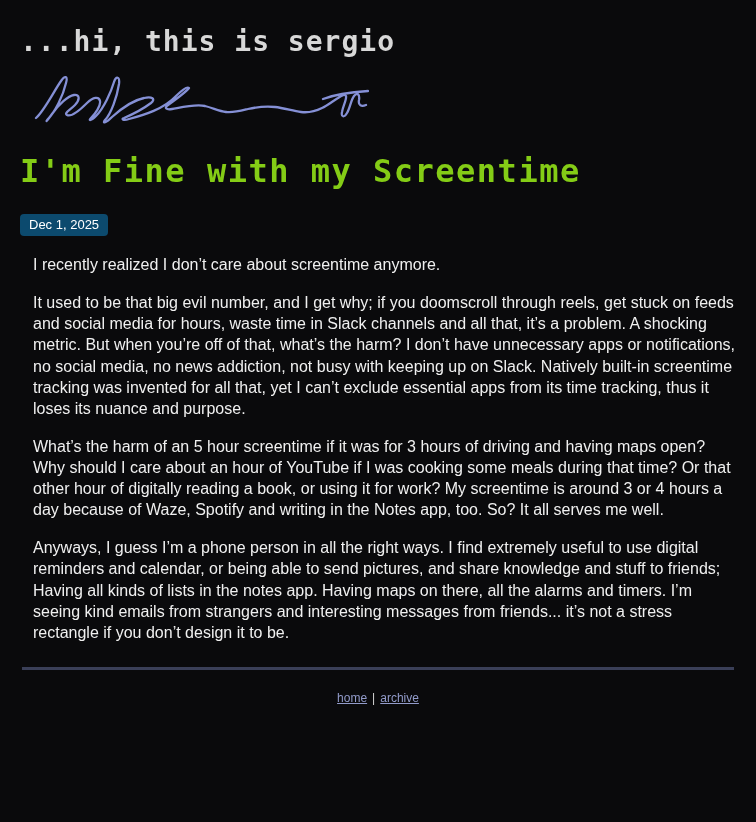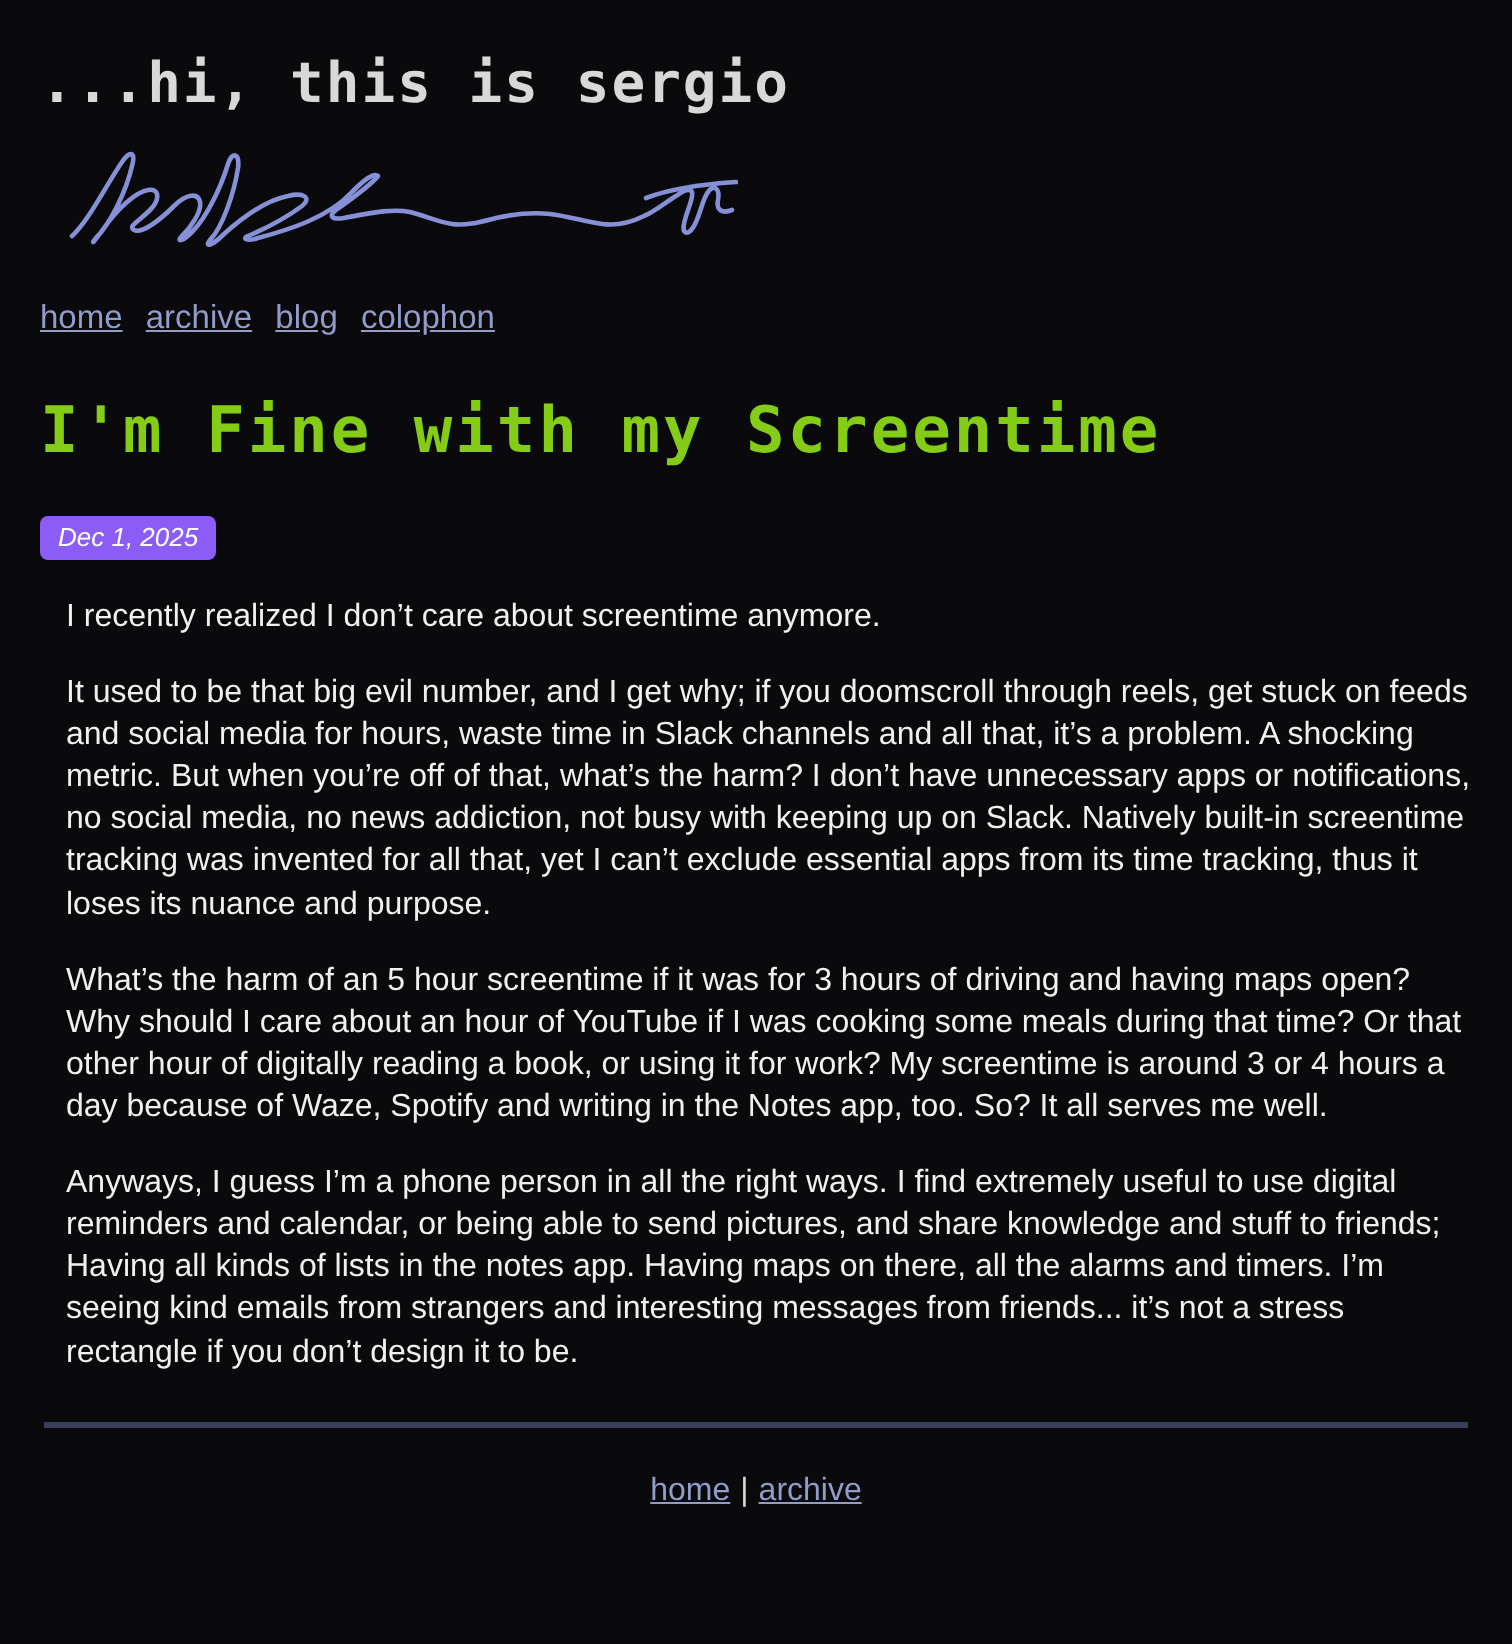--- a/index.html
+++ b/index.html
@@ -41,44 +41,43 @@
     font-family: "DejaVu Sans Mono", monospace;
     font-weight: bold;
     font-size: 32px;
     letter-spacing: 1.5px;
     color: #84cc16;
     margin: 24px 0 0 0;
     line-height: 1.25;
   }
   .date-badge {
     display: inline-block;
-    background: #8b5cf6;
+    background: #0c4a6e;
     color: #ffffff;
-    font-style: italic;
     font-size: 13px;
     padding: 2px 9px 3px 9px;
     border-radius: 4px;
     margin-top: 23px;
   }
   article p {
     margin: 17px 0 0 13px;
     max-width: 716px;
     color: #f0f0f0;
   }
   article p.first { margin-top: 18px; }
   footer { margin-top: 24px; }
   .footer-divider {
     border: none;
     border-top: 3px solid #3a3f58;
     margin: 0 2px;
   }
   .footer-links {
     text-align: center;
     margin-top: 21px;
-    font-size: 16px;
+    font-size: 12px;
   }
   .footer-sep {
     color: #d8d8d8;
     margin: 0 5px;
   }
 </style>
 </head>
 <body>
 
 <header>
@@ -120,26 +119,20 @@
                C 308 22 311 21 312 23
                C 313 26 309 33 308 39
                C 307 44 310 45 313 40
                C 316 35 317 27 320 23
                C 323 19 326 21 325 27
                C 324 32 327 34 332 32" stroke="#8590d6" stroke-width="2.3" stroke-linecap="round" stroke-linejoin="round"></path>
       <path d="M289 26 C 302 21 319 19 334 18" stroke="#8590d6" stroke-width="2.3" stroke-linecap="round"></path>
     </svg>
   </div>
 
-  <nav class="main-nav">
-    <a href="#">home</a>
-    <a href="#">archive</a>
-    <a href="#">blog</a>
-    <a href="#">colophon</a>
-  </nav>
 </header>
 
 <article>
   <h1 class="post-title">I'm Fine with my Screentime</h1>
 
   <span class="date-badge">Dec 1, 2025</span>
 
   <p class="first">I recently realized I don’t care about screentime anymore.</p>
   <p>It used to be that big evil number, and I get why; if you doomscroll through reels, get stuck on feeds and social media for hours, waste time in Slack channels and all that, it’s a problem. A shocking metric. But when you’re off of that, what’s the harm? I don’t have unnecessary apps or notifications, no social media, no news addiction, not busy with keeping up on Slack. Natively built-in screentime tracking was invented for all that, yet I can’t exclude essential apps from its time tracking, thus it loses its nuance and purpose.</p>
   <p>What’s the harm of an 5 hour screentime if it was for 3 hours of driving and having maps open? Why should I care about an hour of YouTube if I was cooking some meals during that time? Or that other hour of digitally reading a book, or using it for work? My screentime is around 3 or 4 hours a day because of Waze, Spotify and writing in the Notes app, too. So? It all serves me well.</p>

